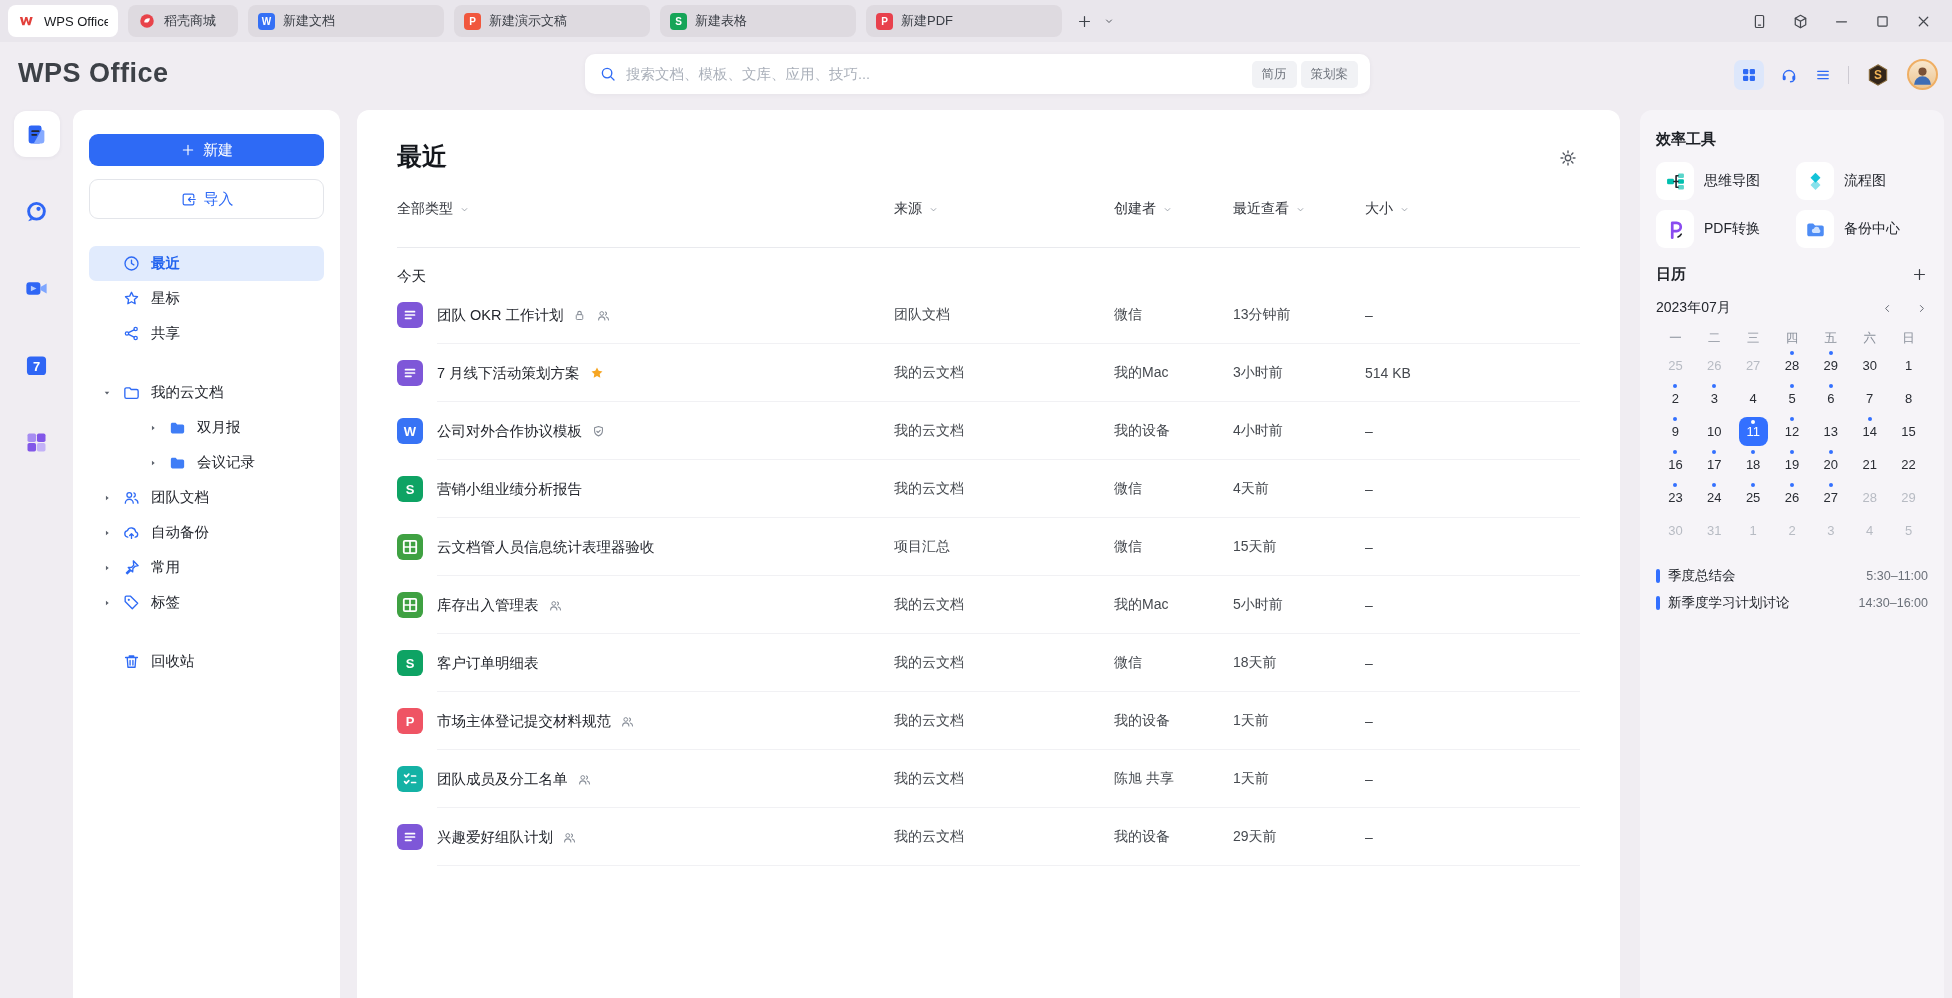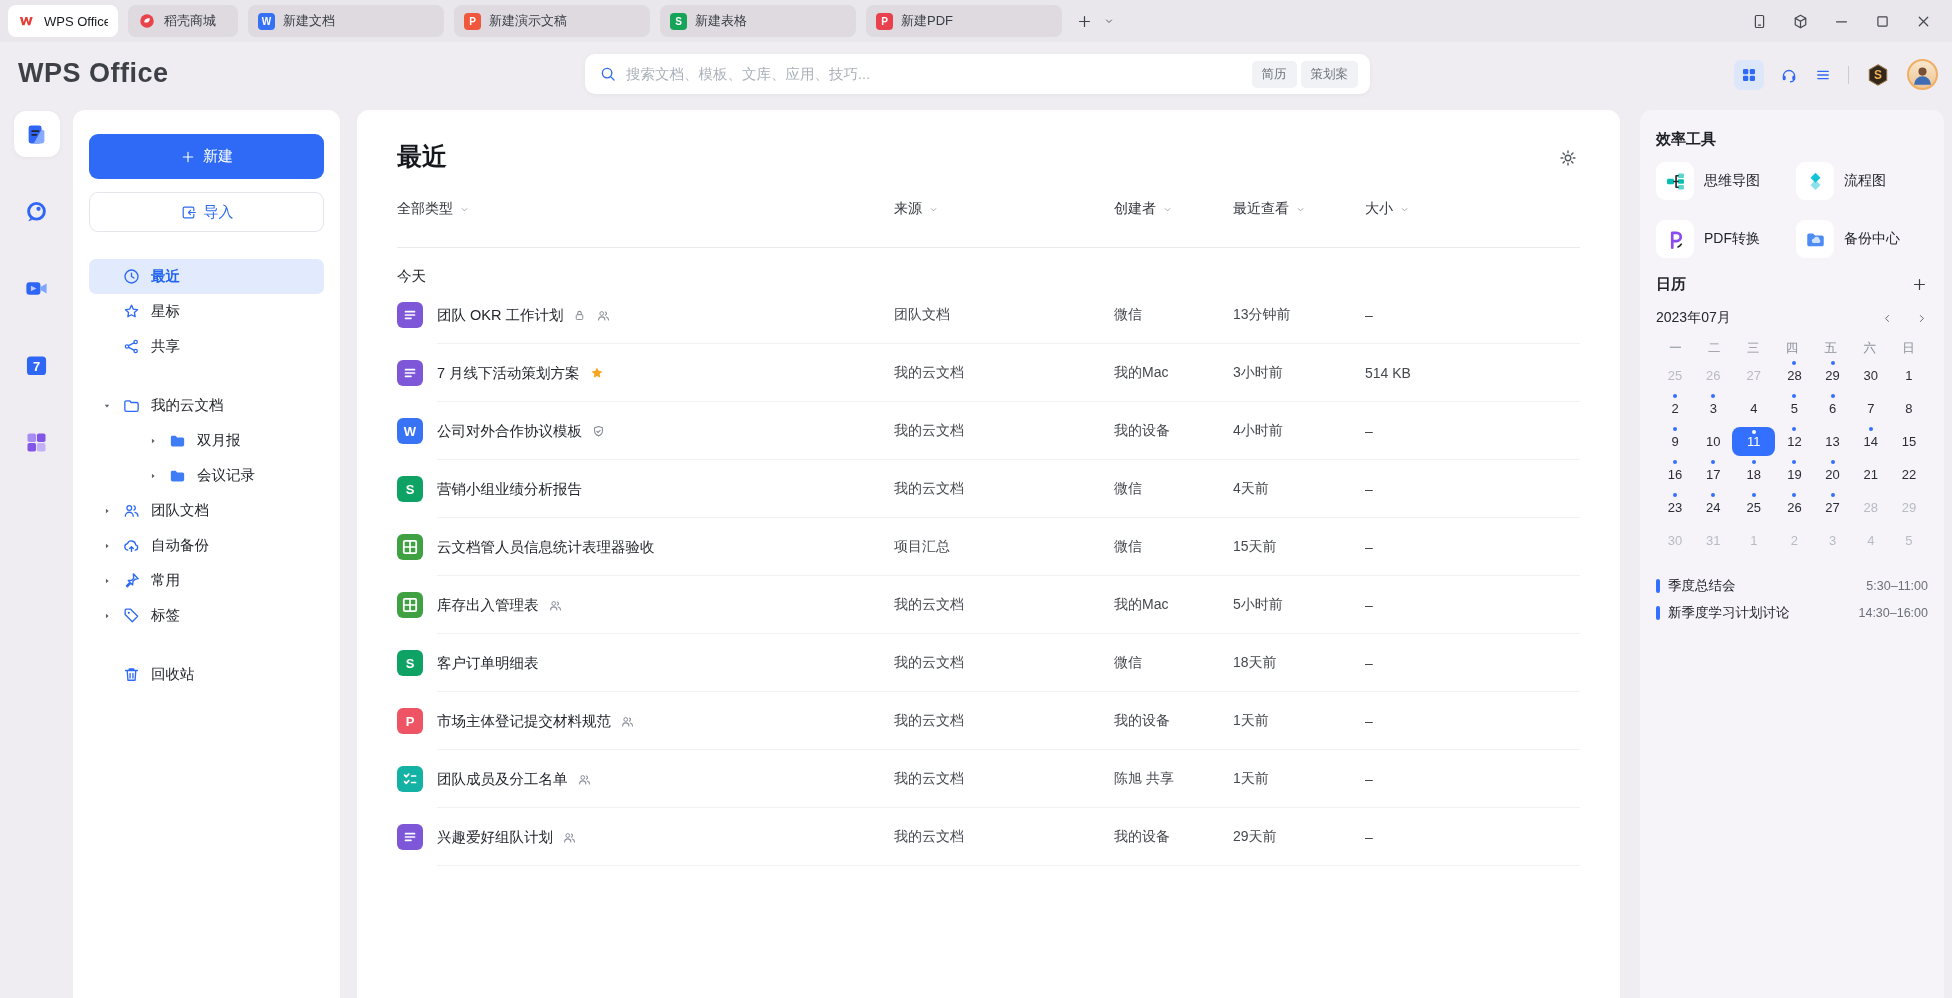--- a/index.html
+++ b/index.html
@@ -41,21 +41,21 @@
 .avatar svg{width:100%;height:100%;display:block}
 
 
 .bodyrow{display:flex;height:892px}
 .rail{width:73px;display:flex;flex-direction:column;align-items:center;padding-top:5px}
 .ritem{width:46px;height:46px;display:flex;align-items:center;justify-content:center;margin-bottom:31px}
 .ritem.active{background:#fff;border-radius:12px;box-shadow:0 1px 4px rgba(50,50,80,.06)}
 .rico{width:27px;height:27px}
 
 .sidebar{width:267px;background:#fff;border-radius:12px 12px 0 0;margin-top:4px;padding:24px 16px 0;flex:none}
-.btn-new{height:45px;border-radius:9px;background:#2e6af5;color:#fff;font-size:15px;display:flex;align-items:center;justify-content:center;gap:7px}
+.btn-new{height:32px;border-radius:9px;background:#2e6af5;color:#fff;font-size:15px;display:flex;align-items:center;justify-content:center;gap:7px}
 .btn-new .i{width:16px;height:16px}
 .btn-import{height:40px;border-radius:9px;background:#fff;border:1px solid #e3e5ea;color:#2e6af5;font-size:15px;display:flex;align-items:center;justify-content:center;gap:7px;margin-top:13px}
 .btn-import .i{width:17px;height:17px}
 .navlist{margin-top:27px}
 .nitem{height:35px;border-radius:7px;display:flex;align-items:center;gap:10px;padding:0 8px 0 13px;font-size:14.5px;color:#23262d;white-space:nowrap}
 .nitem.active{background:#e1ebfd;color:#2264ef;font-weight:bold}
 .nitem .caret,.nitem .sp{width:10px;height:10px;flex:none;color:#5c626c}
 .nitem .nici{width:19px;height:19px;color:#2e6af5}
 .nitem.ind1{padding-left:59px}
 .gap24{height:24px}
@@ -75,40 +75,40 @@
 .fcell.name{display:flex;align-items:center;font-size:14.5px;color:#23262d;padding-right:20px}
 .ftile{width:26px;height:26px;border-radius:6px;color:#fff;font-size:13px;font-weight:700;display:flex;align-items:center;justify-content:center;flex:none;margin-right:14px}
 .ftile .g{width:24px;height:24px}
 .fname{white-space:nowrap;overflow:hidden;text-overflow:ellipsis}
 .fb{width:15px;height:15px;color:#878d97;margin-left:9px}
 .fb.gold{width:16px;height:16px}
 
 
 .rp{width:304px;background:#f6f4f8;border-radius:12px 12px 0 0;margin:4px 8px 0 20px;padding:20px 16px 0;flex:none}
 .rp-title{font-size:15px;font-weight:bold;color:#1d2026}
-.tools{margin-top:13px;display:grid;grid-template-columns:1fr 1fr;gap:20px 8px}
+.tools{margin-top:13px;display:grid;grid-template-columns:1fr 1fr;gap:10px 8px}
 .tool{display:flex;align-items:center;gap:10px}
 .ttile{width:38px;height:38px;border-radius:9px;background:#fff;display:flex;align-items:center;justify-content:center;flex:none}
 .tico{width:23px;height:23px}
 .tl{font-size:14px;color:#23262d}
 .cal-head{margin-top:17px;display:flex;align-items:center}
 .cal-head .rp-title{flex:1}
 .cal-plus{width:17px;height:17px;color:#3b3f46}
 .month-row{margin-top:15px;display:flex;align-items:center}
 .month-label{flex:1;font-size:14px;color:#23262d}
 .mnav{width:13px;height:13px;color:#5a5f69}
 .mnav+.mnav{margin-left:21px}
 .weekdays,.days{display:grid;grid-template-columns:repeat(7,1fr)}
 .weekdays{margin-top:13px}
 .wd{text-align:center;font-size:12.5px;color:#8a909b}
 .days{margin-top:2px}
 .day{height:33px;position:relative;display:flex;align-items:center;justify-content:center;font-size:13px;color:#2a2d34}
 .day.muted{color:#b7bbc3}
 .day .dot{position:absolute;top:2px;left:50%;transform:translateX(-50%);width:4px;height:4px;border-radius:50%;background:#3370ff}
-.day .box{width:43px;height:29px;border-radius:8px;background:#3370ff;color:#fff;display:flex;align-items:center;justify-content:center;position:relative}
+.day .box{width:29px;height:29px;border-radius:8px;background:#3370ff;color:#fff;display:flex;align-items:center;justify-content:center;position:relative}
 .day .box .dot{background:#fff;top:3px}
 .events{margin-top:15px}
 .event{display:flex;align-items:center;height:27px;gap:8px}
 .ebar{width:4px;height:14px;border-radius:2px;background:#3370ff;flex:none}
 .ename{font-size:13.5px;color:#23262d;white-space:nowrap;overflow:hidden;text-overflow:ellipsis}
 .etime{margin-left:auto;font-size:12.5px;color:#6b7079;flex:none}
 </style>
 </head>
 <body>
 

